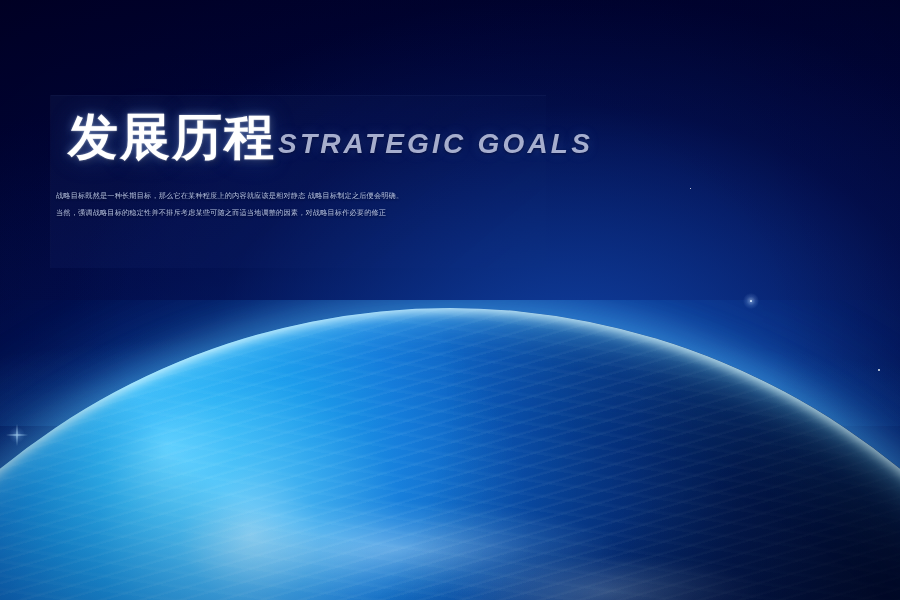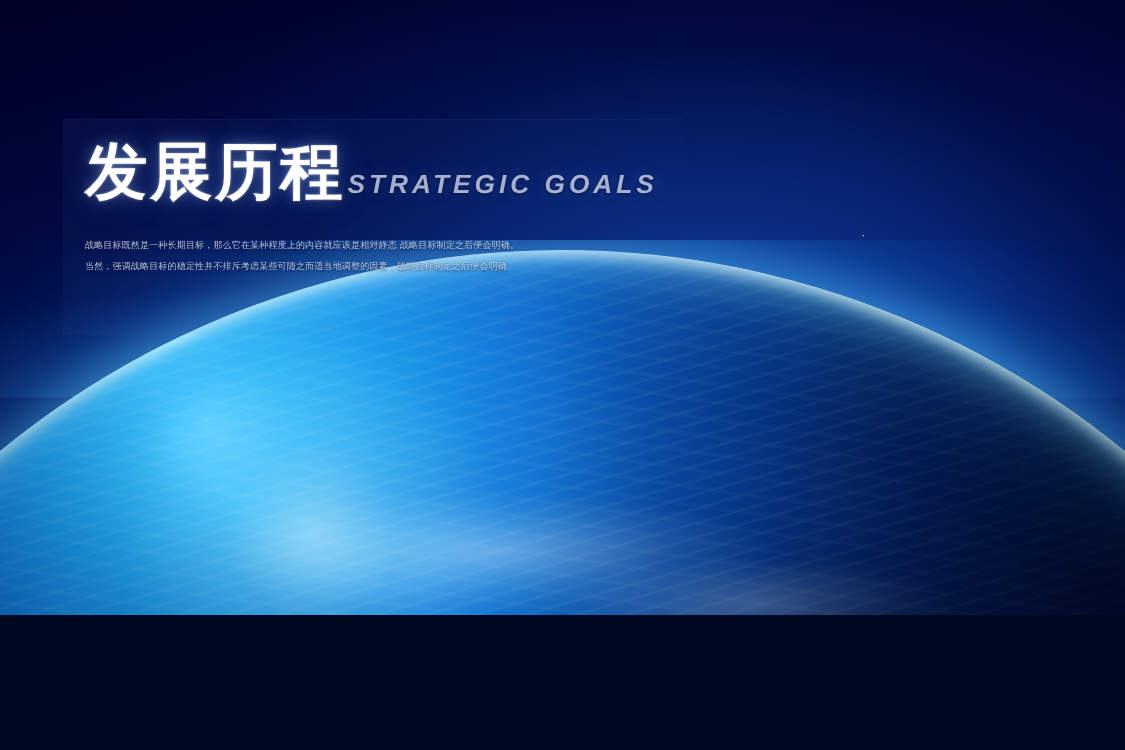--- a/index.html
+++ b/index.html
@@ -4,21 +4,21 @@
 <title>发展历程 STRATEGIC GOALS</title>
 <style>
   html, body {
     margin: 0;
     padding: 0;
     background: #000820;
   }
   #banner {
     position: relative;
     width: 900px;
-    height: 492px;
+    height: 600px;
     overflow: hidden;
     font-family: "Liberation Sans", "DejaVu Sans", sans-serif;
     background: #00002e;
     user-select: none;
   }
 
   
   .space-base {
     position: absolute;
     inset: 0;
@@ -222,34 +222,34 @@
     text-shadow:
       0 0 2px rgba(255,255,255,0.55),
       0 0 10px rgba(150,190,255,0.45),
       0 0 26px rgba(80,140,255,0.30),
       2px 3px 5px rgba(0,0,30,0.55);
   }
   .title-en {
     font-family: "Liberation Sans", "DejaVu Sans", sans-serif;
     font-style: italic;
     font-weight: 700;
-    font-size: 21px;
+    font-size: 28px;
     line-height: 1;
     letter-spacing: 3.2px;
     color: rgba(206,214,240,0.80);
     margin-left: 2px;
     padding-bottom: 4px;
     text-shadow: 0 1px 3px rgba(0,0,30,0.55), 0 0 12px rgba(120,160,255,0.22);
     text-align: right;
   }
 
   
   .body-copy {
     position: absolute;
-    left: 68px;
+    left: 56px;
     top: 190px;
     width: 470px;
   }
   .body-copy p {
     margin: 0 0 6px 0;
     font-family: "DejaVu Sans", "Liberation Sans", sans-serif;
     font-size: 7.2px;
     line-height: 11px;
     letter-spacing: 0.15px;
     color: rgba(198,210,238,0.92);
@@ -290,16 +290,16 @@
 
   <div class="panel"></div>
 
   <div class="heading-row">
     <span class="title-cn">发展历程</span>
     <span class="title-en">STRATEGIC GOALS</span>
   </div>
 
   <div class="body-copy" id="body-copy">
       <p>战略目标既然是一种长期目标，那么它在某种程度上的内容就应该是相对静态 战略目标制定之后便会明确。</p>
-      <p>当然，强调战略目标的稳定性并不排斥考虑某些可随之而适当地调整的因素，战略目标制定之后便会明确</p>
+      <p>当然，强调战略目标的稳定性并不排斥考虑某些可随之而适当地调整的因素，对战略目标作必要的修正</p>
     </div>
 
 </div>
 
 </body></html>

